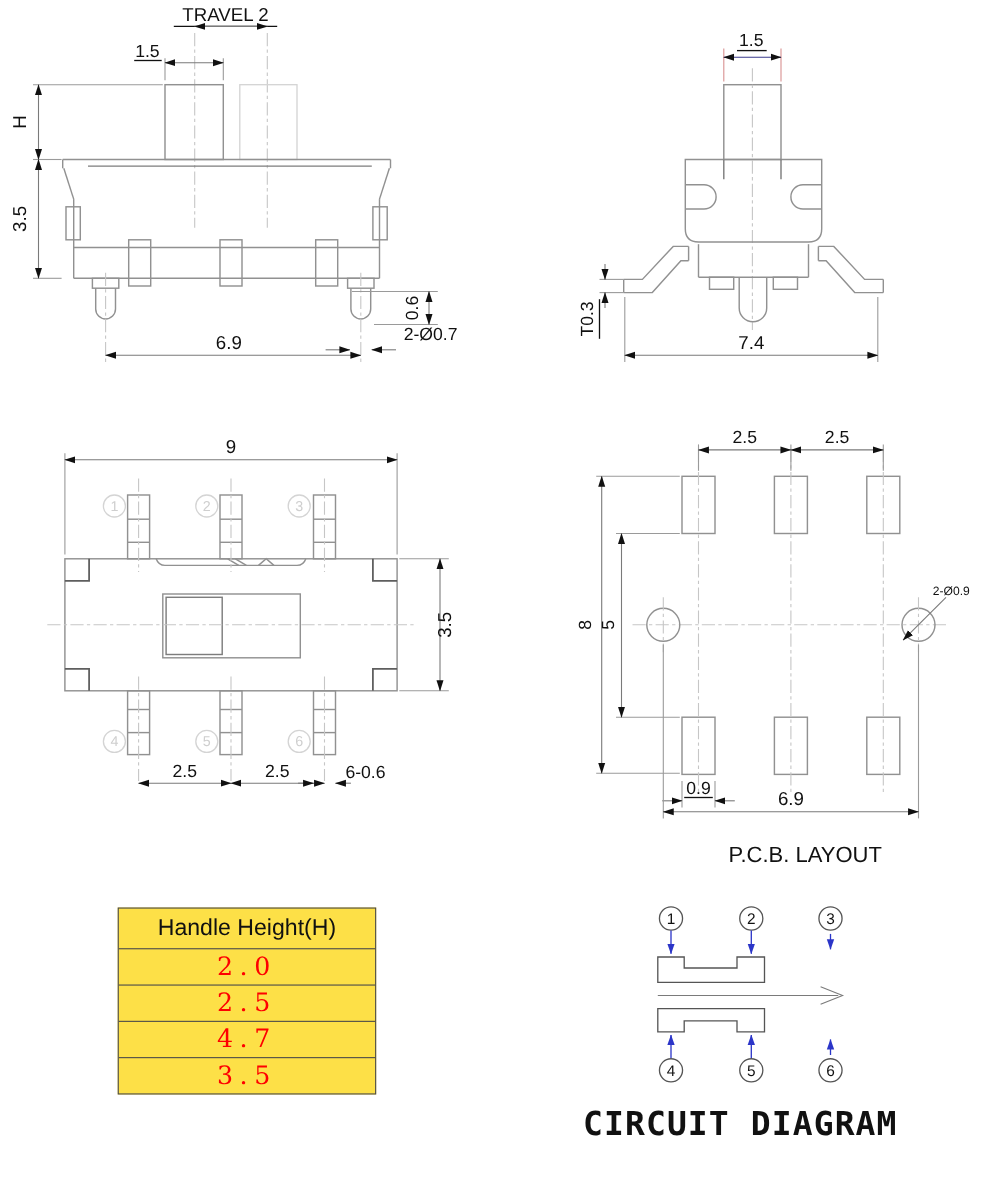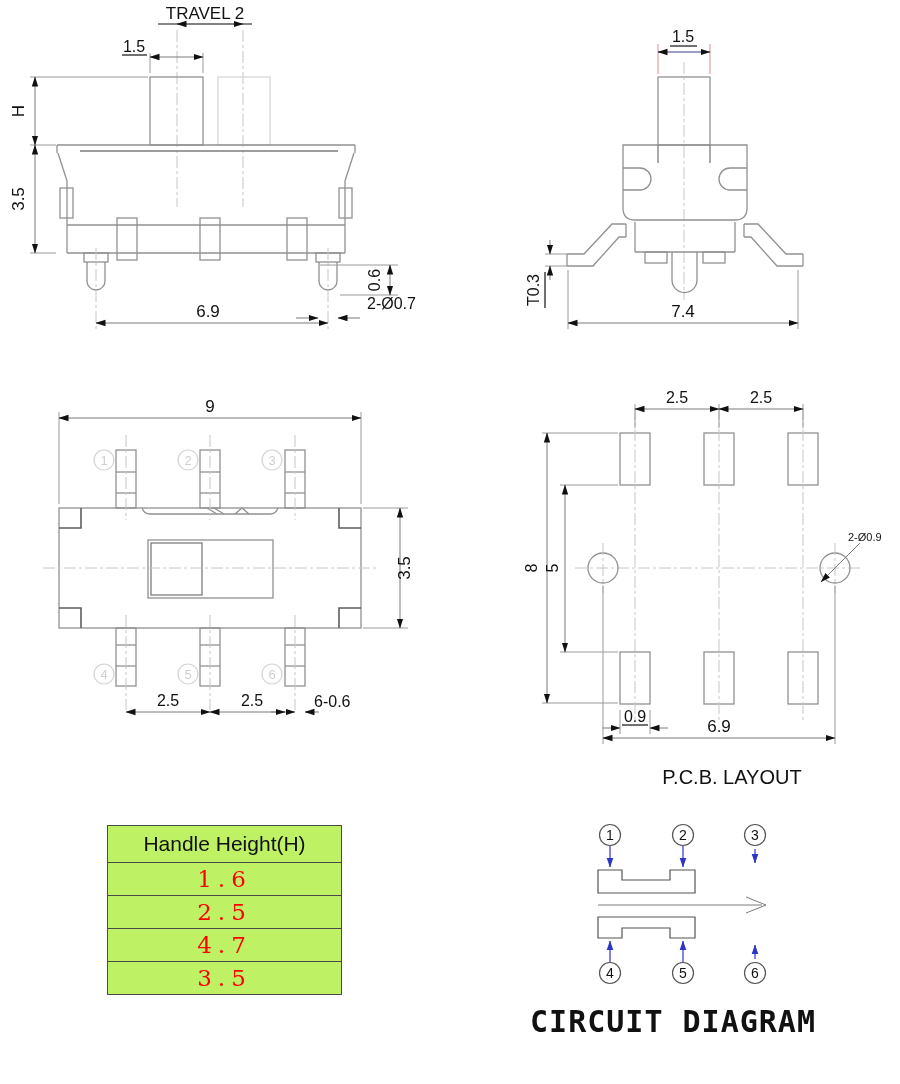--- a/index.html
+++ b/index.html
@@ -20,21 +20,21 @@
   .dimline{stroke:#7a7a7a;stroke-width:1;fill:none;}
   .dimline-navy{stroke:#3a3a8c;stroke-width:1;fill:none;}
   .extline{stroke:#9a9a9a;stroke-width:1;fill:none;}
   .extline-pink{stroke:#d89090;stroke-width:1;fill:none;}
   .cline{stroke:#c6c6c6;stroke-width:1;fill:none;stroke-dasharray:12 3 3 3;}
   .bluearrow{stroke:#2b35c8;stroke-width:1.2;fill:none;}
   .circshape{stroke:#555;stroke-width:1.2;fill:none;}
   .underline{stroke:#111;stroke-width:1.2;}
   
   #handle-table{position:absolute;left:107px;top:825px;width:235px;height:170px;
-    border:1.5px solid #4a4a4a;box-sizing:border-box;display:flex;flex-direction:column;background:#bef264;}
+    border:1.5px solid #4a4a4a;box-sizing:border-box;display:flex;flex-direction:column;background:#fde047;}
   #handle-table .hdr{height:36px;border-bottom:1px solid #4a4a4a;display:flex;align-items:center;justify-content:center;
     font-size:21px;color:#111;}
   #handle-table .row{flex:1;border-bottom:1px solid #4a4a4a;display:flex;align-items:center;justify-content:center;
     font-family:"DejaVu Serif", serif;font-size:23px;color:#fe0000;letter-spacing:6px;}
   #handle-table .row:last-child{border-bottom:none;}
 </style>
 </head>
 <body>
 
 <div id="canvas">
@@ -304,21 +304,21 @@
       <line class="extline" x1="113" y1="206" x2="113" y2="364"></line>
       <line class="extline" x1="345" y1="206" x2="345" y2="364"></line>
       <line class="dimline" x1="113" y1="358" x2="345" y2="358" marker-start="url(#ah)" marker-end="url(#ah)"></line>
       <text class="dimtext-lg" x="229" y="352" text-anchor="middle">6.9</text>
     </g>
     <text class="caption" x="242" y="404" text-anchor="middle">P.C.B. LAYOUT</text>
   </svg>
 
   <div id="handle-table">
     <div class="hdr">Handle Height(H)</div>
-    <div class="row">1.6</div>
+    <div class="row">2.0</div>
     <div class="row">2.5</div>
     <div class="row">4.7</div>
     <div class="row">3.5</div>
   </div>
 
   <svg style="left:530px;top:800px" width="370" height="260" viewBox="0 0 370 260">
     <g>
       <circle class="circshape" cx="80" cy="35" r="10.5"></circle>
         <text class="circnum" x="80" y="40" text-anchor="middle">1</text>
       <circle class="circshape" cx="153" cy="35" r="10.5"></circle>

